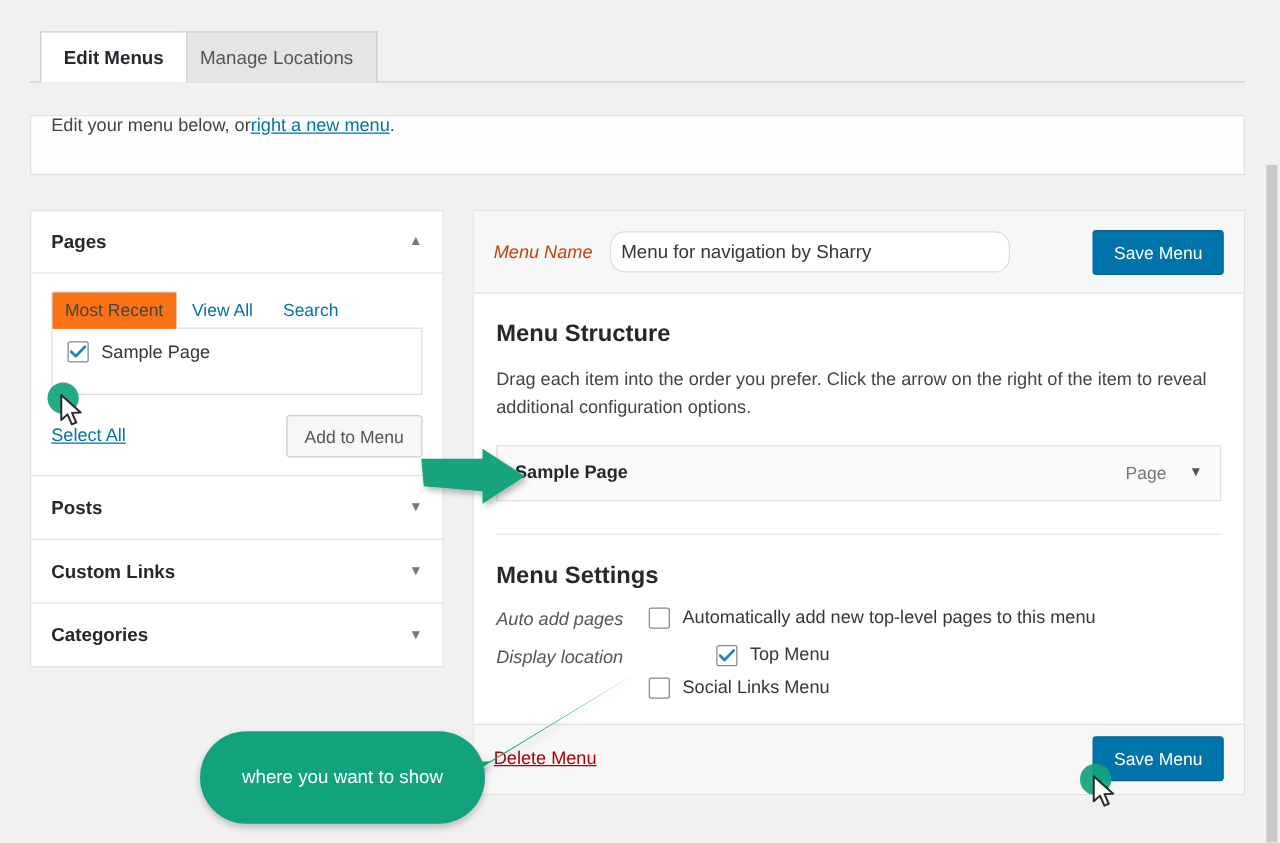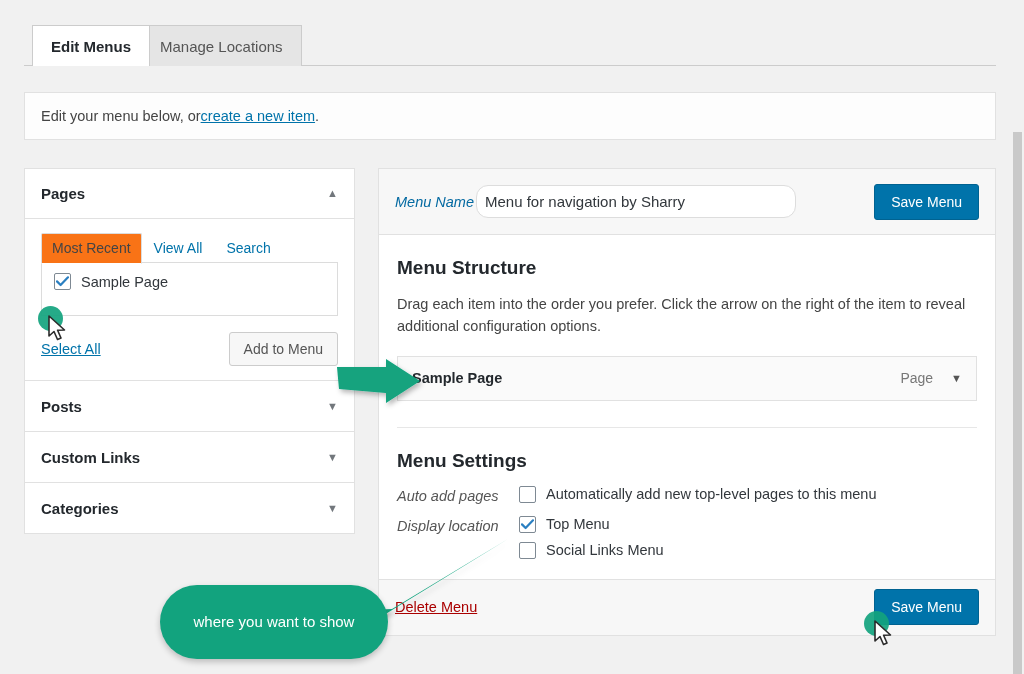--- a/index.html
+++ b/index.html
@@ -34,21 +34,21 @@
     border-color: #ccc; z-index: 3;
   }
   .tab.inactive {
     left: 141px; background: #e5e5e5; color: #555; z-index: 2;
   }
 
   
   .notice {
     position: absolute; left: 24px; top: 92px; width: 972px; height: 48px;
     background: #fdfdfd; border: 1px solid #e1e1e1;
-    display: flex; align-items: center;
+    display: flex; align-items: flex-start;
     padding-left: 16px; font-size: 14.5px; color: #444;
   }
   .notice a { color: #0073aa; text-decoration: underline; }
 
   
   .leftcol {
     position: absolute; left: 24px; top: 168px; width: 331px;
   }
   .acc-panel {
     background: #fff; border: 1px solid #e1e1e1; border-bottom: none;
@@ -103,21 +103,21 @@
   
   .rightcol {
     position:absolute; left:378px; top:168px; width:618px;
     background:#fff; border:1px solid #e1e1e1;
   }
   .menuname-bar {
     background:#f7f7f7; border-bottom:1px solid #e1e1e1;
     height:66px; display:flex; align-items:center; padding:0 16px;
   }
   .menuname-label {
-    font-style: italic; font-size:14.5px; color:#0369a1; margin-right:2px; white-space:nowrap;text-align:right;
+    font-style: italic; font-size:14.5px; color:#c2410c; margin-right:14px; white-space:nowrap;text-align:right;
   }
   .menuname-input {
     flex: 1 1 auto; height:33px; border:1px solid #ddd; border-radius:12px;
     font-family:"Liberation Sans", sans-serif; font-size:15px; color:#32373c;
     padding:0 8px; background:#fff; max-width:320px;
   }
   .btn-primary {
     background:#0073aa; color:#fff; border:1px solid #006291; border-radius:3px;
     font-size:14px; padding:9px 16px; cursor:pointer; margin-left:auto;
     font-family:"Liberation Sans", sans-serif;
@@ -136,21 +136,21 @@
   .menu-item .mi-type { margin-left:auto; font-size:14px; color:#777; }
   .menu-item .mi-caret { margin-left:18px; color:#555; font-size:11px; cursor:pointer; }
 
   .divider { border-top:1px solid #e7e7e7; margin:26px 0 0 0; }
 
   .settings-row { display:flex; align-items:flex-start; margin-bottom:12px; }
   .settings-label {
     width:122px; flex:0 0 122px; font-style:italic; font-size:14.5px; color:#555;
     padding-top:2px;
   }
-  .settings-opts { display:flex; flex-direction:column; gap:9px; }
+  .settings-opts { display:flex; flex-direction:column; gap:9px;align-items:flex-end; }
   .opt { display:flex; align-items:center; gap:10px; font-size:14.5px; color:#32373c; }
 
   .rfooter {
     margin-top:20px; border-top:1px solid #e1e1e1; background:#f7f7f7;
     height:56px; display:flex; align-items:center; padding:0 16px;
   }
   .link-red { color:#a00; font-size:14.5px; text-decoration:underline; cursor:pointer; }
 
   
   .anno { position:absolute; pointer-events:none; }
@@ -187,21 +187,21 @@
     <div class="tab active">
       <span>Edit Menus</span>
     </div>
     <div class="tab inactive">
       <span>Manage Locations</span>
     </div>
   </div>
 
   <div class="notice">
     <span>Edit your menu below, or </span>
-      <a href="#">create a new item</a>
+      <a href="#">right a new menu</a>
       <span>.</span>
   </div>
 
   <div class="leftcol">
 
     <div class="acc-panel">
       <div class="acc-head">
         <span>Pages</span>
         <span class="caret">▲</span>
       </div>

